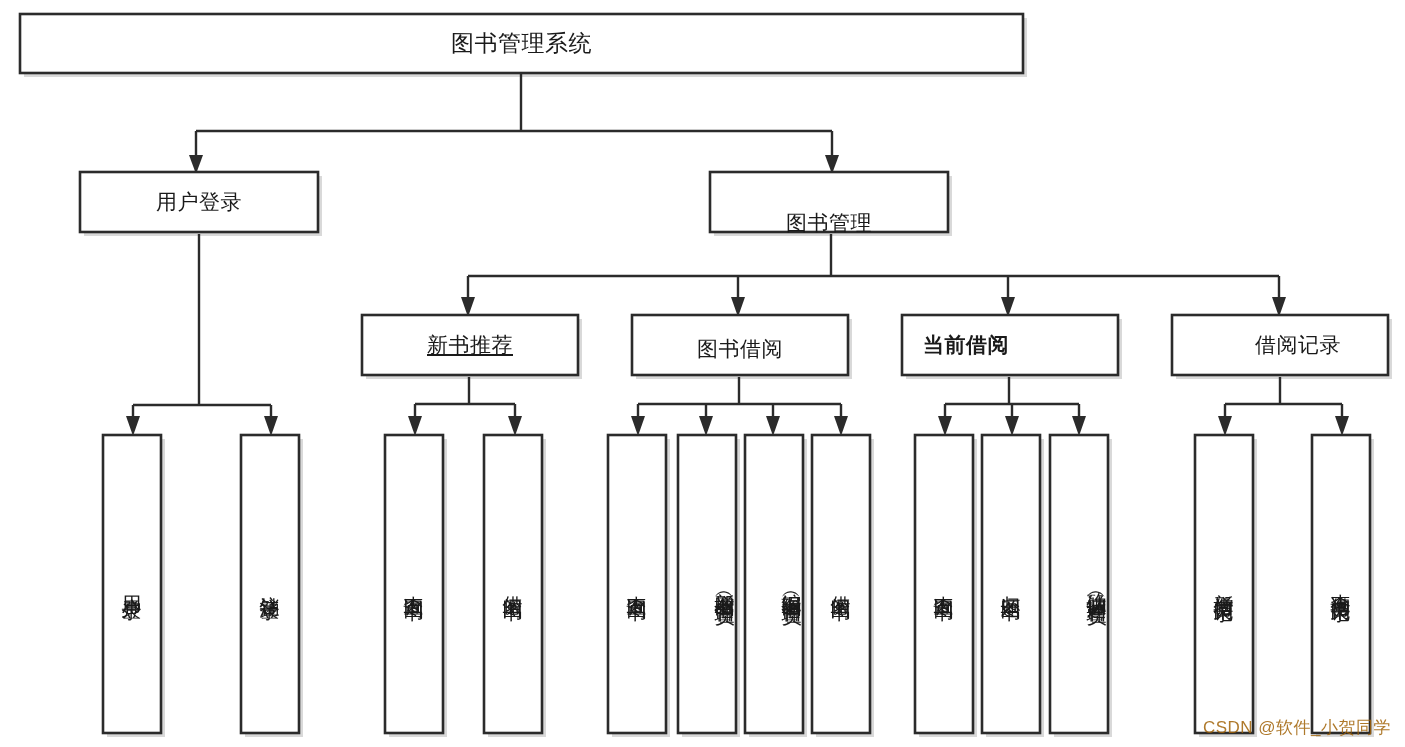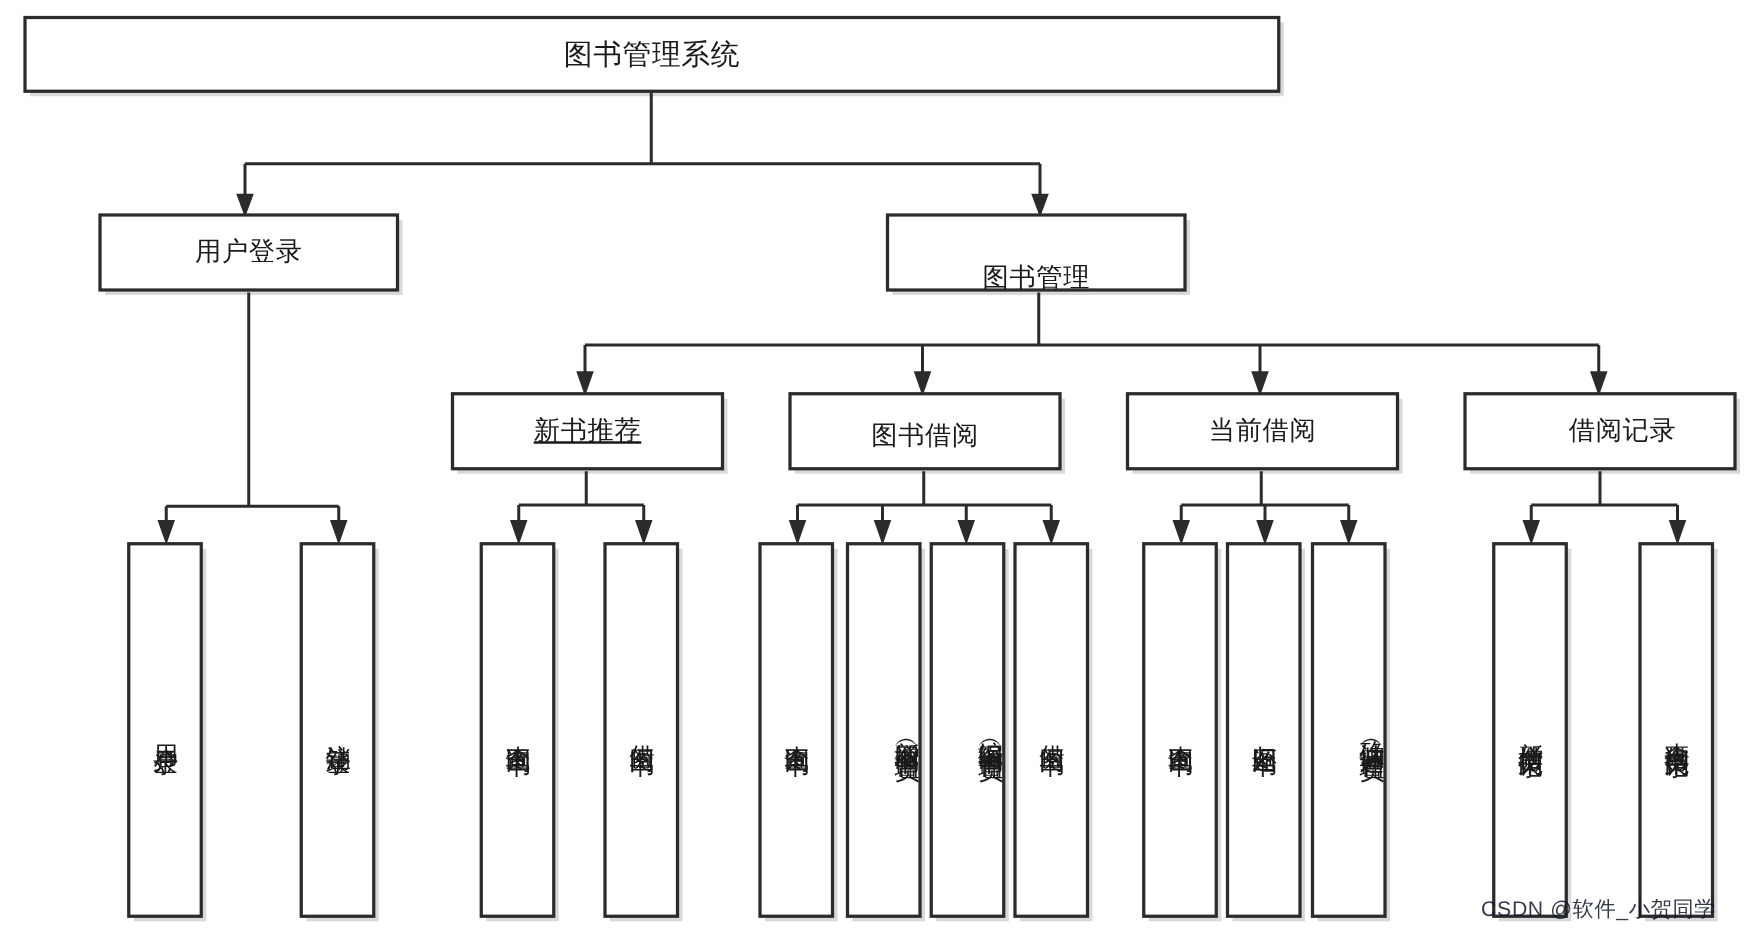--- a/index.html
+++ b/index.html
@@ -62,23 +62,23 @@
     color: #1a1a1a;
     font-size: 20px;
     line-height: 1.1;
     writing-mode: vertical-rl;
     text-orientation: upright;
     letter-spacing: 2px;
     pointer-events: none;
   }
   .watermark {
     position: absolute;
-    right: 32px;
+    right: 14px;
     bottom: 8px;
-    color: #0f172a;
+    color: #a16207;
     font-size: 17px;
     letter-spacing: 0.5px;
     white-space: nowrap;
     opacity: 0.85;
   }
 </style>
 </head>
 <body>
 
 <div id="diagram-root">
@@ -171,21 +171,21 @@
     </g>
   </svg>
 
   <div class="node-label-h" style="left:20px; top:14px; width:1003px; height:59px; font-size:23px;">图书管理系统</div>
 
   <div class="node-label-h" style="left:80px; top:172px; width:238px; height:60px;">用户登录</div>
   <div class="node-label-h" style="left:710px; top:172px; width:238px; height:60px;margin-top:21px;">图书管理</div>
 
   <div class="node-label-h" style="left:362px; top:315px; width:216px; height:60px;text-decoration:underline;">新书推荐</div>
   <div class="node-label-h" style="left:632px; top:315px; width:216px; height:68px;">图书借阅</div>
-  <div class="node-label-h" style="left:902px; top:315px; width:216px; height:60px;">当前借阅</div>
+  <div class="node-label-h" style="left:858px; top:315px; width:216px; height:60px;font-weight:bold;">当前借阅</div>
   <div class="node-label-h" style="left:1172px; top:315px; width:252px; height:60px;">借阅记录</div>
 
   <div class="node-label-v" style="left:103px; top:435px; width:58px; height:298px;">用户登录</div>
   <div class="node-label-v" style="left:241px; top:435px; width:58px; height:298px;">注销登录</div>
   <div class="node-label-v" style="left:385px; top:435px; width:58px; height:298px;">查询图书</div>
   <div class="node-label-v" style="left:484px; top:435px; width:58px; height:298px;">借阅图书</div>
   <div class="node-label-v" style="left:608px; top:435px; width:58px; height:298px;">查询图书</div>
   <div class="node-label-v" style="left:678px; top:435px; width:58px; height:298px; align-items:flex-start; padding-top:4px; box-sizing:border-box;">新增图书（管理员）</div>
   <div class="node-label-v" style="left:745px; top:435px; width:58px; height:298px; align-items:flex-start; padding-top:4px; box-sizing:border-box;">编辑图书（管理员）</div>
   <div class="node-label-v" style="left:812px; top:435px; width:58px; height:298px;">借阅图书</div>

